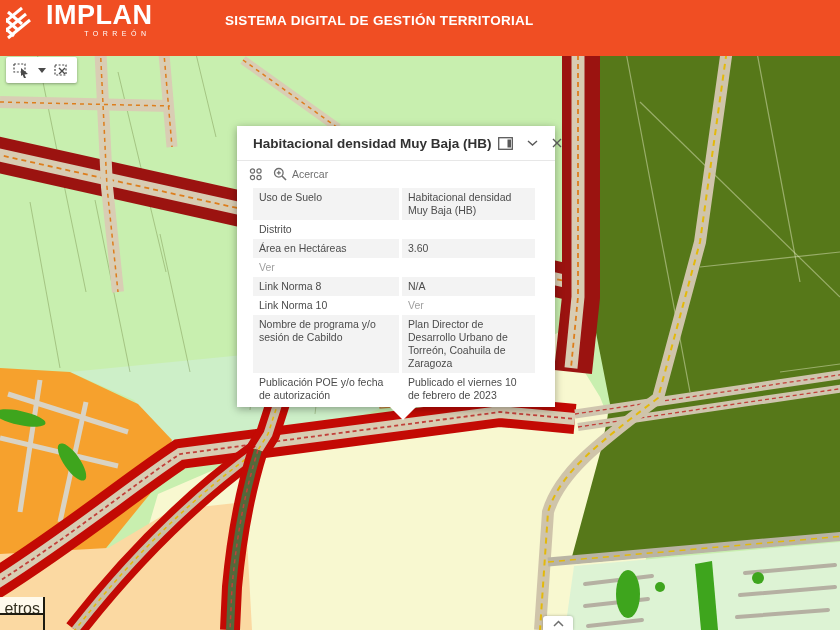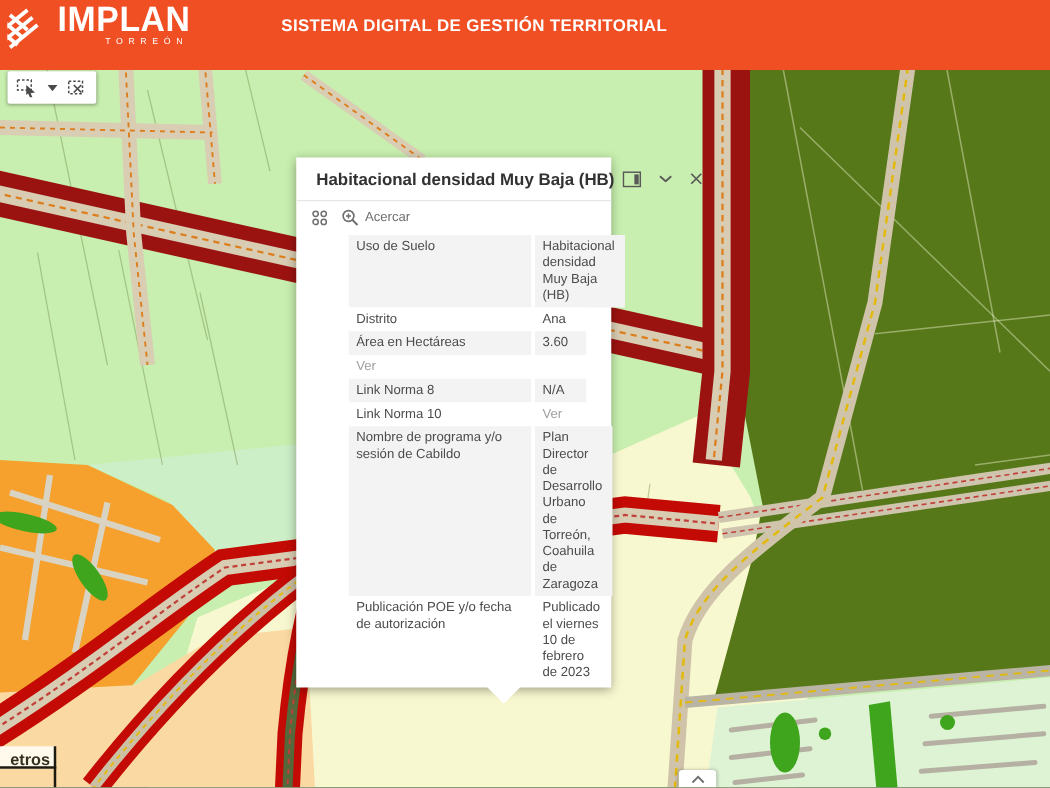--- a/index.html
+++ b/index.html
@@ -19,44 +19,44 @@
 
   
   .map{position:absolute;left:0;top:42px;width:840px;height:588px;}
 
   
   .tools{position:absolute;left:6px;top:57px;height:26px;background:#fff;border-radius:2px;
          box-shadow:0 1px 3px rgba(0,0,0,.35);display:flex;align-items:center;padding:0 3px;z-index:30;}
   .tool-btn{display:flex;align-items:center;justify-content:center;height:26px;padding:0 4px;cursor:pointer;}
 
   
-  .popup{position:absolute;left:237px;top:126px;width:252px;background:#fff;z-index:50;
+  .popup{position:absolute;left:237px;top:126px;width:318px;background:#fff;z-index:50;
          box-shadow:0 2px 8px rgba(0,0,0,.35);}
   .popup-tail{position:absolute;bottom:-13px;left:152px;width:0;height:0;
               border-left:14px solid transparent;border-right:14px solid transparent;border-top:14px solid #fff;}
   .popup-head{display:flex;align-items:center;height:34px;padding:0 12px 0 16px;}
   .popup-title{flex:1;font-size:13.5px;font-weight:bold;color:#323232;white-space:nowrap;}
   .popup-actions{display:flex;align-items:center;gap:14px;margin-left:6px;}
   .pact{cursor:pointer;display:flex;align-items:center;}
   .popup-toolbar{display:flex;align-items:center;height:26px;padding:12px 12px;border-top:1px solid #e7e7e7;}
   .pt-icon{margin-right:10px;display:flex;align-items:center;cursor:pointer;}
   .zoom-action{display:flex;align-items:center;cursor:pointer;color:#6e6e6e;}
   .zoom-label{font-size:10.5px;margin-left:5px;color:#6e6e6e;}
-  .ptable{padding:2px 20px 2px 16px;margin-left:26px;}
+  .ptable{padding:2px 20px 2px 16px;}
   .prow{display:flex;margin-bottom:0;}
   .pcell{font-size:10.5px;line-height:13px;color:#4c4c4c;padding:3px 8px 3px 6px;background:#fff;}
   .plabel{width:146px;flex:0 0 146px;margin-right:3px;}
   .pvalue{flex:1;}
   .alt .pcell{background:#f3f3f3;}
   .pvalue.muted{color:#a0a0a0;cursor:pointer;}
 
   
   .scalebar{position:absolute;left:0;top:597px;z-index:30;}
   .scale-box{position:absolute;left:0;top:0;width:44px;height:18px;background:rgba(255,253,244,.9);
-             font-size:13px;font-weight:bold;color:#33301f;text-align:right;padding:3px 4px 0 0;}
+             font-size:16px;font-weight:normal;color:#33301f;text-align:right;padding:3px 4px 0 0;}
   .scale-v{position:absolute;left:43px;top:0;width:2px;height:33px;background:#1d1b10;}
   .scale-h{position:absolute;left:0;top:16px;width:45px;height:2px;background:#1d1b10;}
 
   
   .collapse-btn{position:absolute;left:543px;top:616px;width:30px;height:14px;background:#fff;
                 border-radius:3px 3px 0 0;box-shadow:0 0 3px rgba(0,0,0,.3);display:flex;
                 align-items:center;justify-content:center;cursor:pointer;z-index:30;}
 </style>
 </head>
 <body>
@@ -257,21 +257,20 @@
         <span class="zoom-label">Acercar</span>
       </span>
     </div>
     <div class="ptable">
         <div class="prow alt">
           <div class="pcell plabel">Uso de Suelo</div>
           <div class="pcell pvalue">Habitacional densidad Muy Baja (HB)</div>
         </div>
         <div class="prow">
           <div class="pcell plabel">Distrito</div>
-          <div class="pcell pvalue">Ana</div>
         </div>
         <div class="prow alt">
           <div class="pcell plabel">Área en Hectáreas</div>
           <div class="pcell pvalue">3.60</div>
         </div>
         <div class="prow">
           <div class="pcell pvalue muted">Ver</div>
         </div>
         <div class="prow alt">
           <div class="pcell plabel">Link Norma 8</div>

